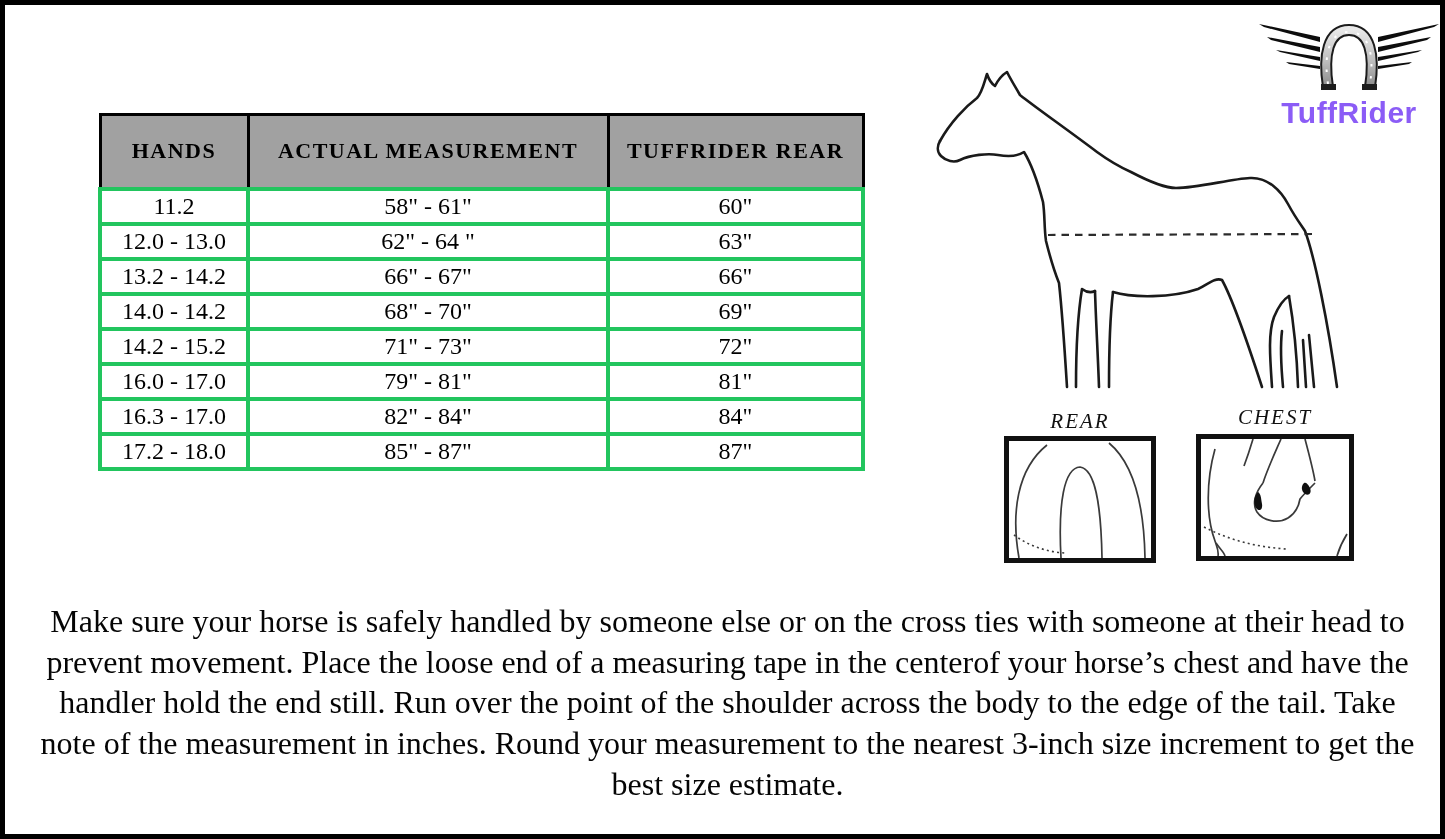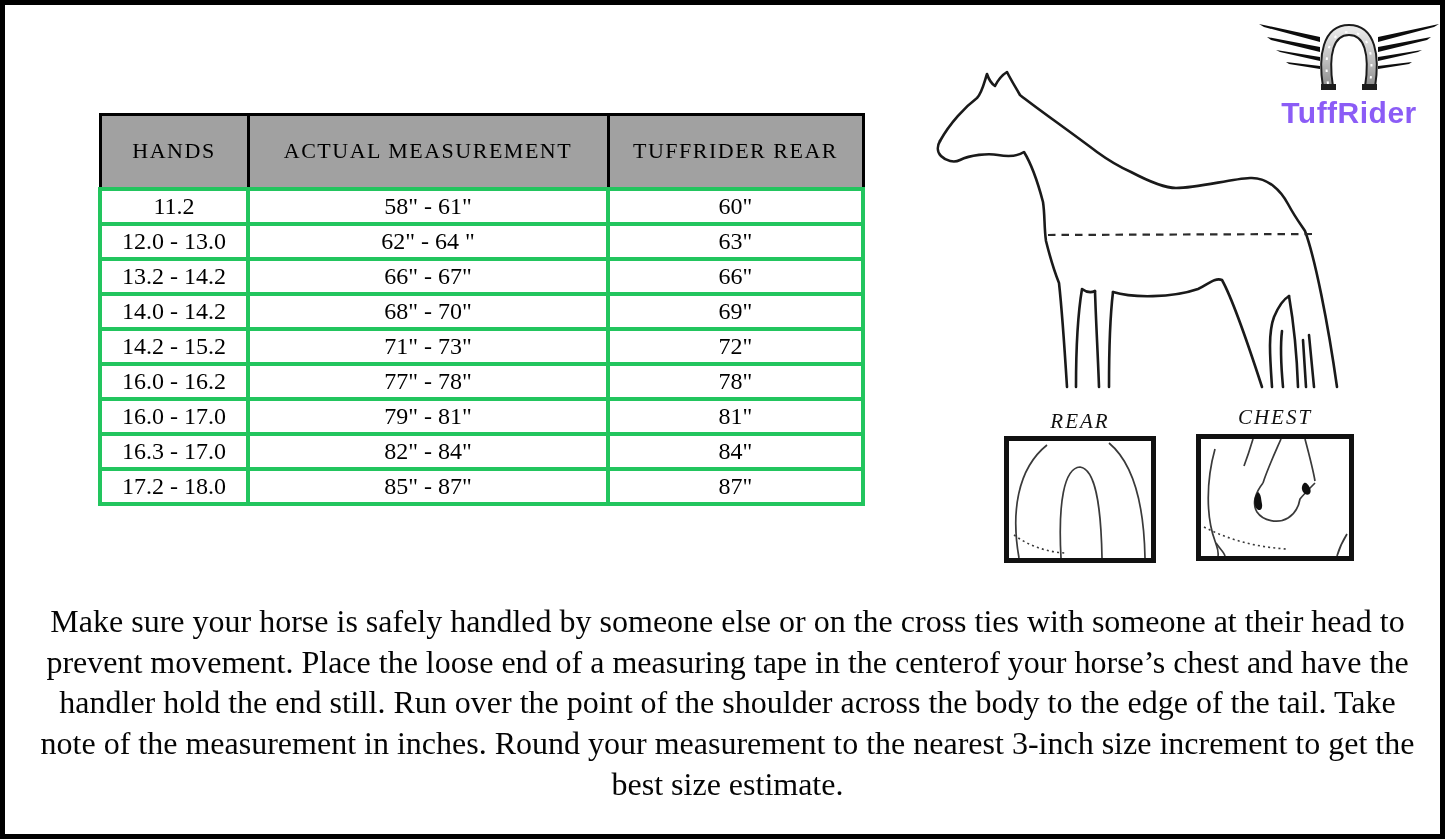--- a/index.html
+++ b/index.html
@@ -16,21 +16,21 @@
     position:absolute; left:93px; top:108px; width:763px;
     border-collapse:collapse; table-layout:fixed;
     border:3px solid #000;
   }
   .size-table col.c1 { width:148px; }
   .size-table col.c2 { width:360px; }
   .size-table col.c3 { width:255px; }
   .size-table th {
     background:var(--header-bg, #a1a1a1);
     border:3px solid #000;
-    height:74px; font-size:22px; font-weight:normal; letter-spacing:1.5px;
+    height:74px; font-size:22px; font-weight:bold; letter-spacing:1.5px;
     vertical-align:middle;
   }
   .size-table td {
     border:4px solid #22c55e;
     height:35px; font-size:24px; text-align:center; vertical-align:middle;
   }
 
   
   .logo { position:absolute; left:1254px; top:16px; width:180px; text-align:center; }
   .logo svg { display:block; width:180px; height:74px; }
@@ -96,25 +96,20 @@
       </tr>
       <tr>
         <td>14.0 - 14.2</td>
         <td>68" - 70"</td>
         <td>69"</td>
       </tr>
       <tr>
         <td>14.2 - 15.2</td>
         <td>71" - 73"</td>
         <td>72"</td>
-      </tr>
-      <tr>
-        <td>16.0 - 16.2</td>
-        <td>77" - 78"</td>
-        <td>78"</td>
       </tr>
       <tr>
         <td>16.0 - 17.0</td>
         <td>79" - 81"</td>
         <td>81"</td>
       </tr>
       <tr>
         <td>16.3 - 17.0</td>
         <td>82" - 84"</td>
         <td>84"</td>

